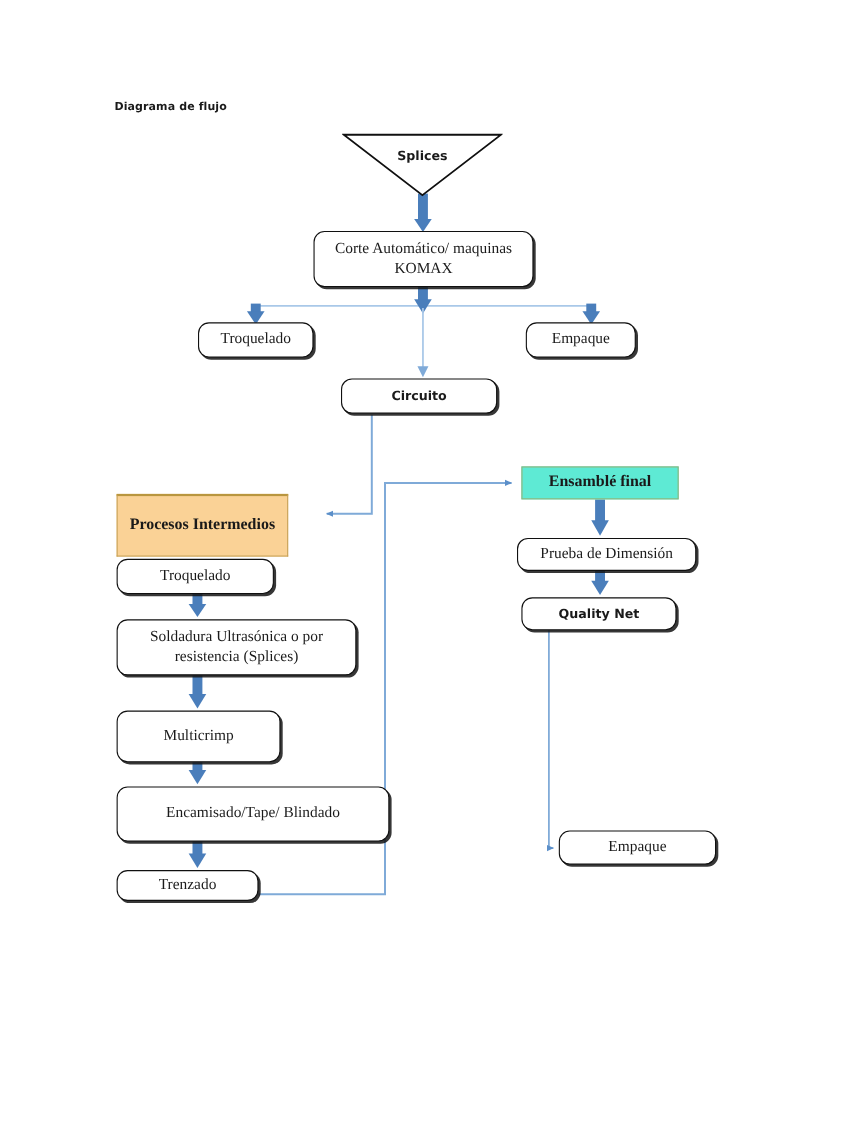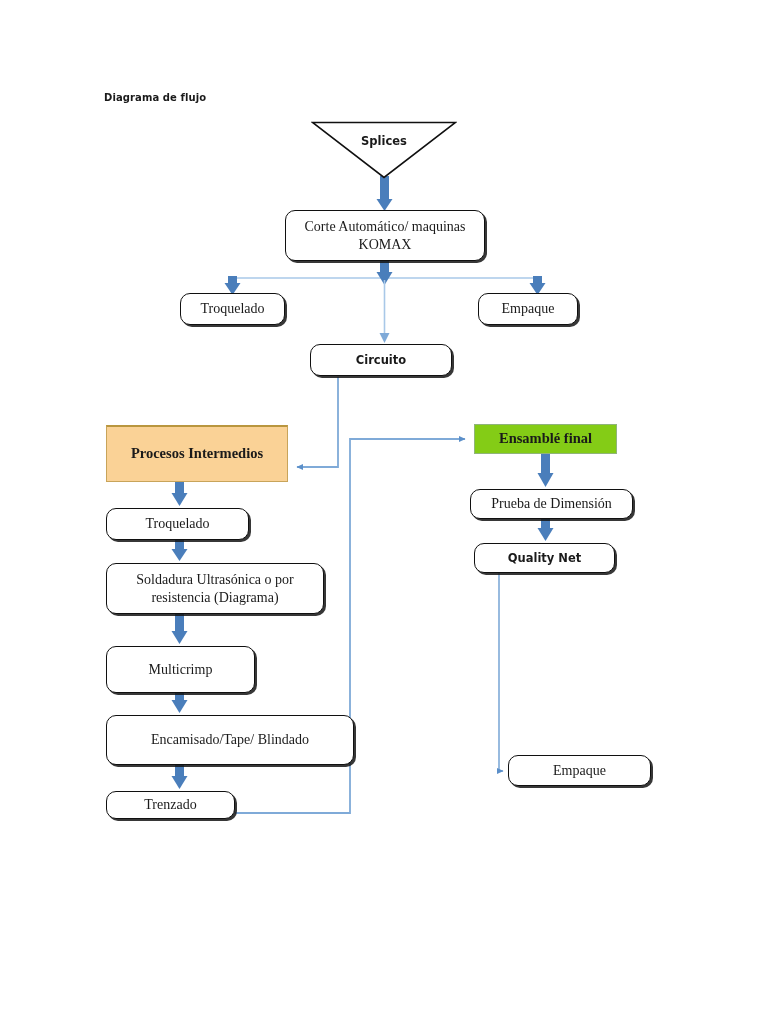--- a/index.html
+++ b/index.html
@@ -63,21 +63,21 @@
     border-radius: 10px;
   }
 
   .node.accent-orange {
     background: #fad296;
     border: 1.2px solid #c8a45a;
     border-top: 2.4px solid #b9963f;
     box-shadow: none;
   }
   .node.accent-green {
-    background: #84cc16;
+    background: #5eead4;
     border: 1.2px solid #8fb47a;
     box-shadow: none;
     align-items: center;
   }
 
   
   .triangle-wrap {
     position: absolute;
     z-index: 5;
   }
@@ -206,35 +206,35 @@
   </div>
 
   <div class="node serif shadow-box" style="left:478px; top:293px; width:100px; height:32px;">
     <span>Empaque</span>
   </div>
 
   <div class="node sans-b shadow-box" style="left:310px; top:344px; width:142px; height:32px;">
     <span>Circuito</span>
   </div>
 
-  <div class="node serif-b accent-orange" style="left:106px; top:425px; width:182px; height:57px;">
+  <div class="node serif-b accent-orange" style="left:106px; top:449px; width:156px; height:57px;">
     <span>Procesos Intermedios</span>
   </div>
 
   <div class="node serif-b accent-green" style="left:474px; top:424px; width:143px; height:30px;">
     <span>Ensamblé final</span>
   </div>
 
   <div class="node serif shadow-box" style="left:106px; top:508px; width:143px; height:32px;">
     <span>Troquelado</span>
   </div>
 
   <div class="node serif shadow-box" style="left:106px; top:563px; width:218px; height:51px; white-space:pre-line;">
     <span>Soldadura Ultrasónica o por
-resistencia (Diagrama)</span>
+resistencia (Splices)</span>
   </div>
 
   <div class="node serif shadow-box" style="left:106px; top:646px; width:149px; height:47px;">
     <span>Multicrimp</span>
   </div>
 
   <div class="node serif shadow-box" style="left:106px; top:715px; width:248px; height:50px;">
     <span>Encamisado/Tape/ Blindado</span>
   </div>
 

